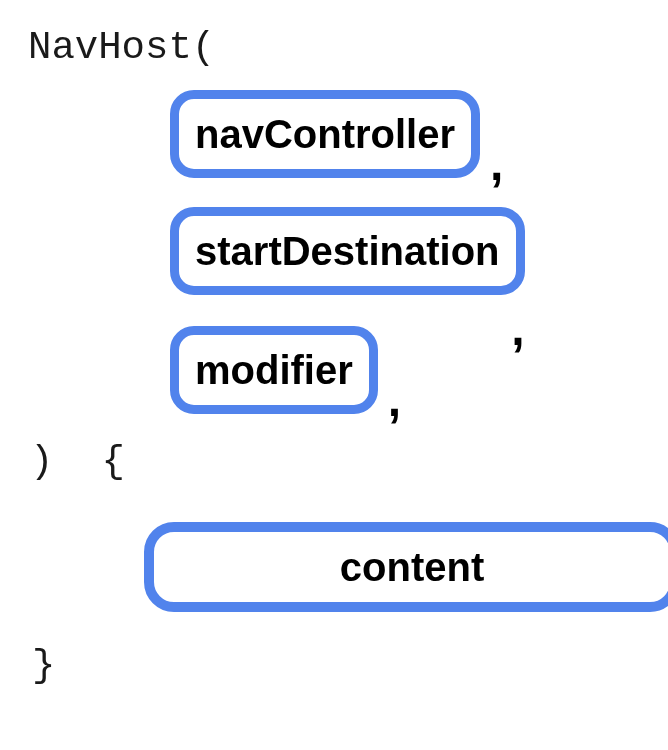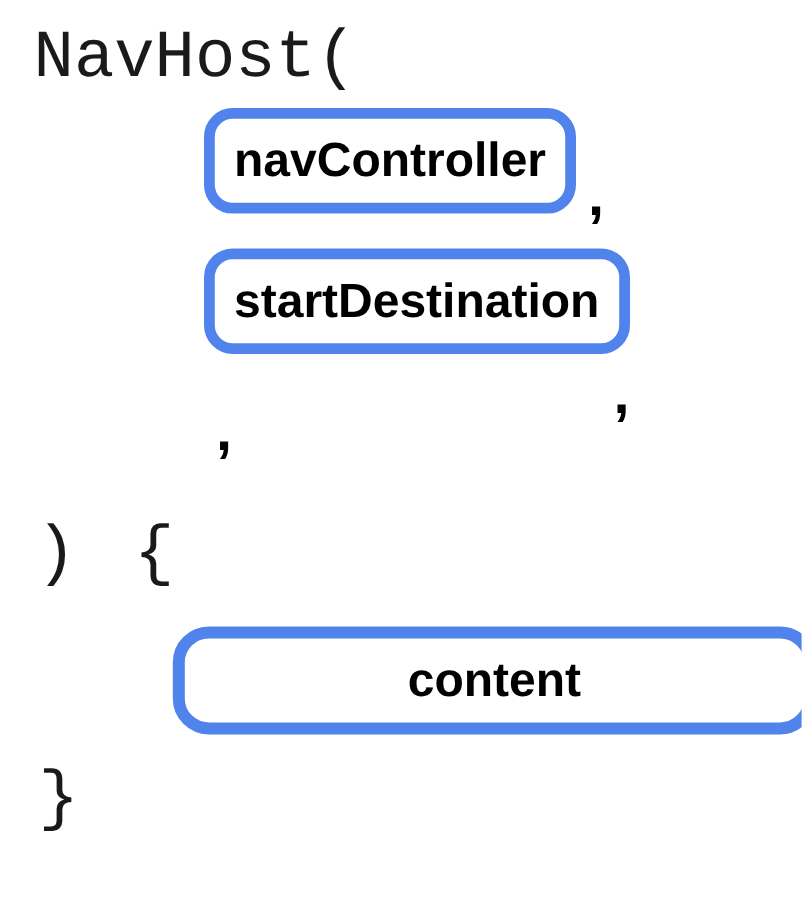--- a/index.html
+++ b/index.html
@@ -15,21 +15,21 @@
     overflow:hidden;
     font-family:"Liberation Sans", sans-serif;
     position:relative;
   }
   .canvas{
     position:absolute;inset:0;
   }
   .code{
     position:absolute;
     font-family:"Liberation Mono", "DejaVu Sans Mono", monospace;
-    font-size:56px;
+    font-size:39px;
     line-height:56px;
     color:var(--text);
     white-space:pre;
     letter-spacing:0;
   }
   .code-open{left:28px;top:20px;}
   .code-body-open{left:30px;top:434px;display:flex;}
   .code-body-open .brace{margin-left:48px;}
   .code-close{left:32px;top:638px;}
 
@@ -99,20 +99,23 @@
   </div>
 
   <div class="param-row row-2">
     <div class="badge param-badge">
       <span class="badge-label">startDestination</span>
     </div>
     <span class="comma">,</span>
   </div>
 
   <div class="param-row row-3">
+    <div class="badge param-badge">
+      <span class="badge-label">modifier</span>
+    </div>
     <span class="comma">,</span>
   </div>
 
   <div class="code code-body-open">
     <span class="paren">)</span>
     <span class="brace">{</span>
   </div>
 
   <div class="content-row">
     <div class="badge content-badge">

